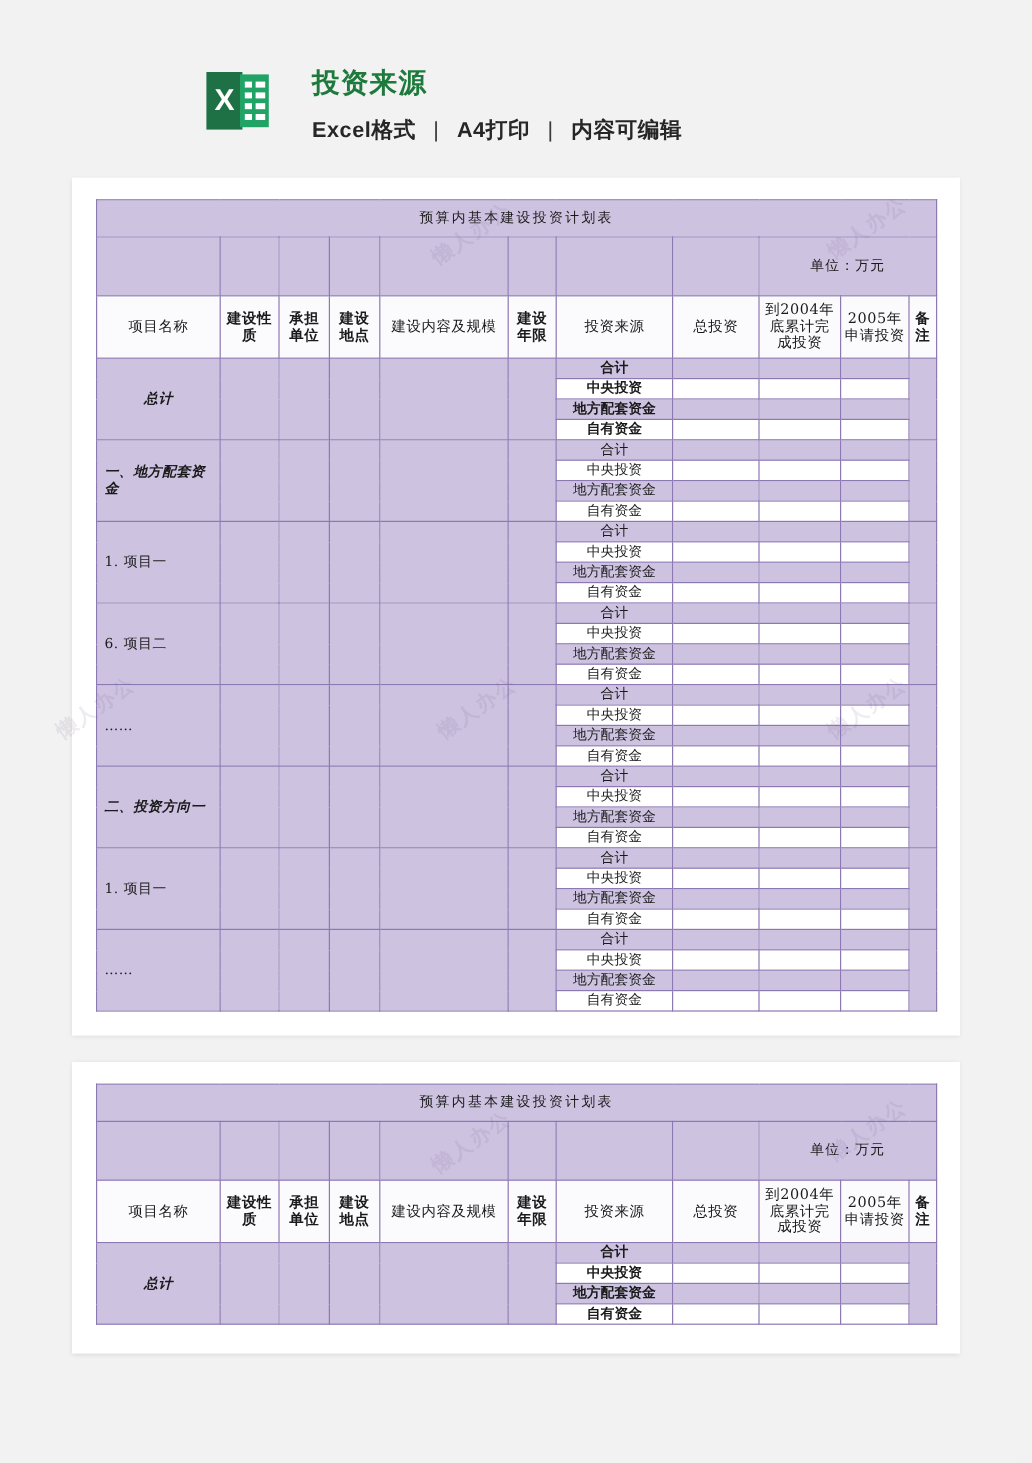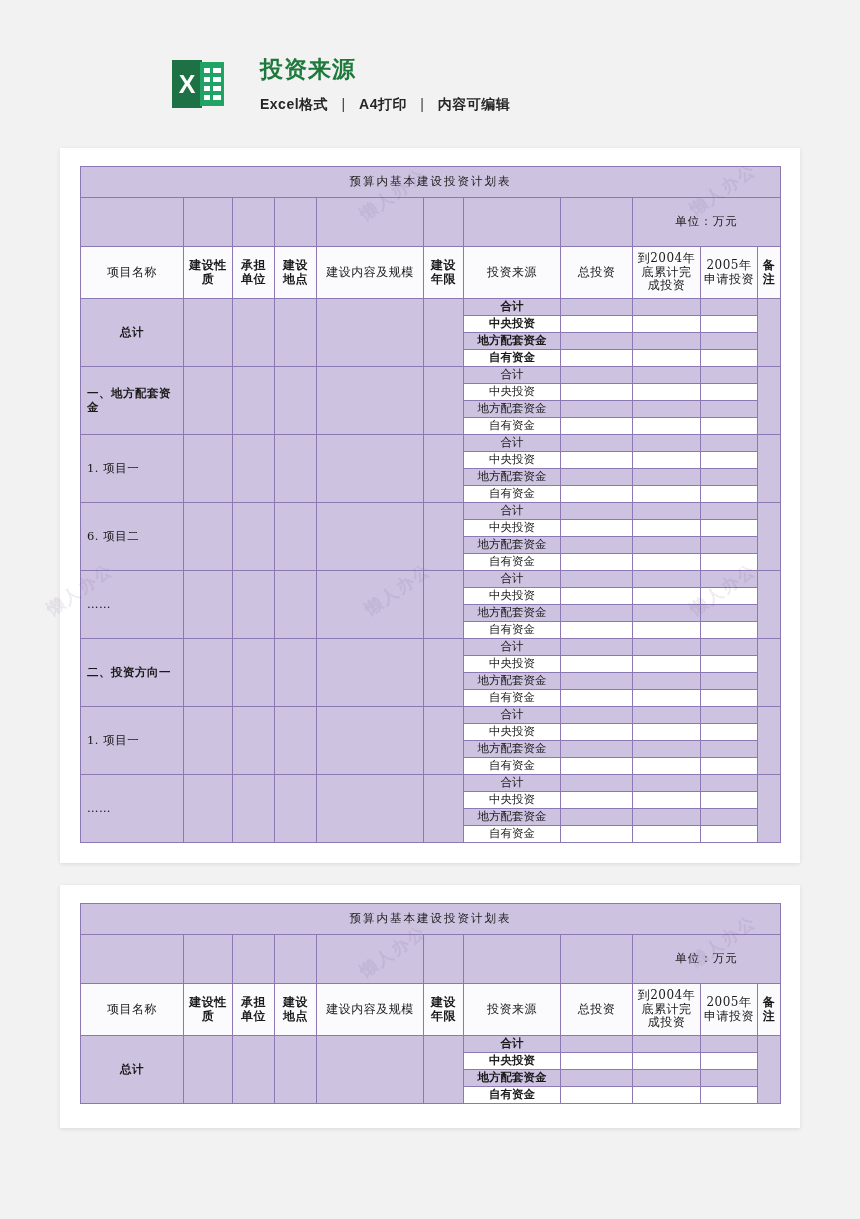--- a/index.html
+++ b/index.html
@@ -55,21 +55,21 @@
   .doc-title {
     color: #1e7a3c;
     font-size: 23px;
     font-weight: bold;
     letter-spacing: 1px;
     line-height: 1.2;
     margin: 0 0 12px 0;
   }
   .doc-meta {
     color: #262626;
-    font-size: 14px;
+    font-size: 18px;
     font-weight: bold;
     letter-spacing: 0.5px;
   }
   .doc-meta .sep { padding: 0 9px; color: #3a3a3a; font-weight: normal; }
 
   
   .card {
     width: 740px;
     margin: 0 auto 22px auto;
     background: #ffffff;
@@ -119,21 +119,21 @@
     letter-spacing: 0.5px;
   }
   td.vert { letter-spacing: 0px; font-weight: bold; }
 
   
   td.grp-name {
     text-align: center;
     font-size: 12px;
     letter-spacing: 0.5px;
   }
-  td.grp-name.bold { font-weight: bold; }
+  td.grp-name.bold { font-weight: bold; font-style: italic; }
   td.grp-name.left { text-align: left; padding-left: 6px; }
   td.src {
     text-align: left;
     padding-left: 5px;
     font-size: 12px;
   }
   td.src.bold { font-weight: bold; }
   tr.r-white td.src,
   tr.r-white td.val { background: #ffffff; }
   td.val { }

